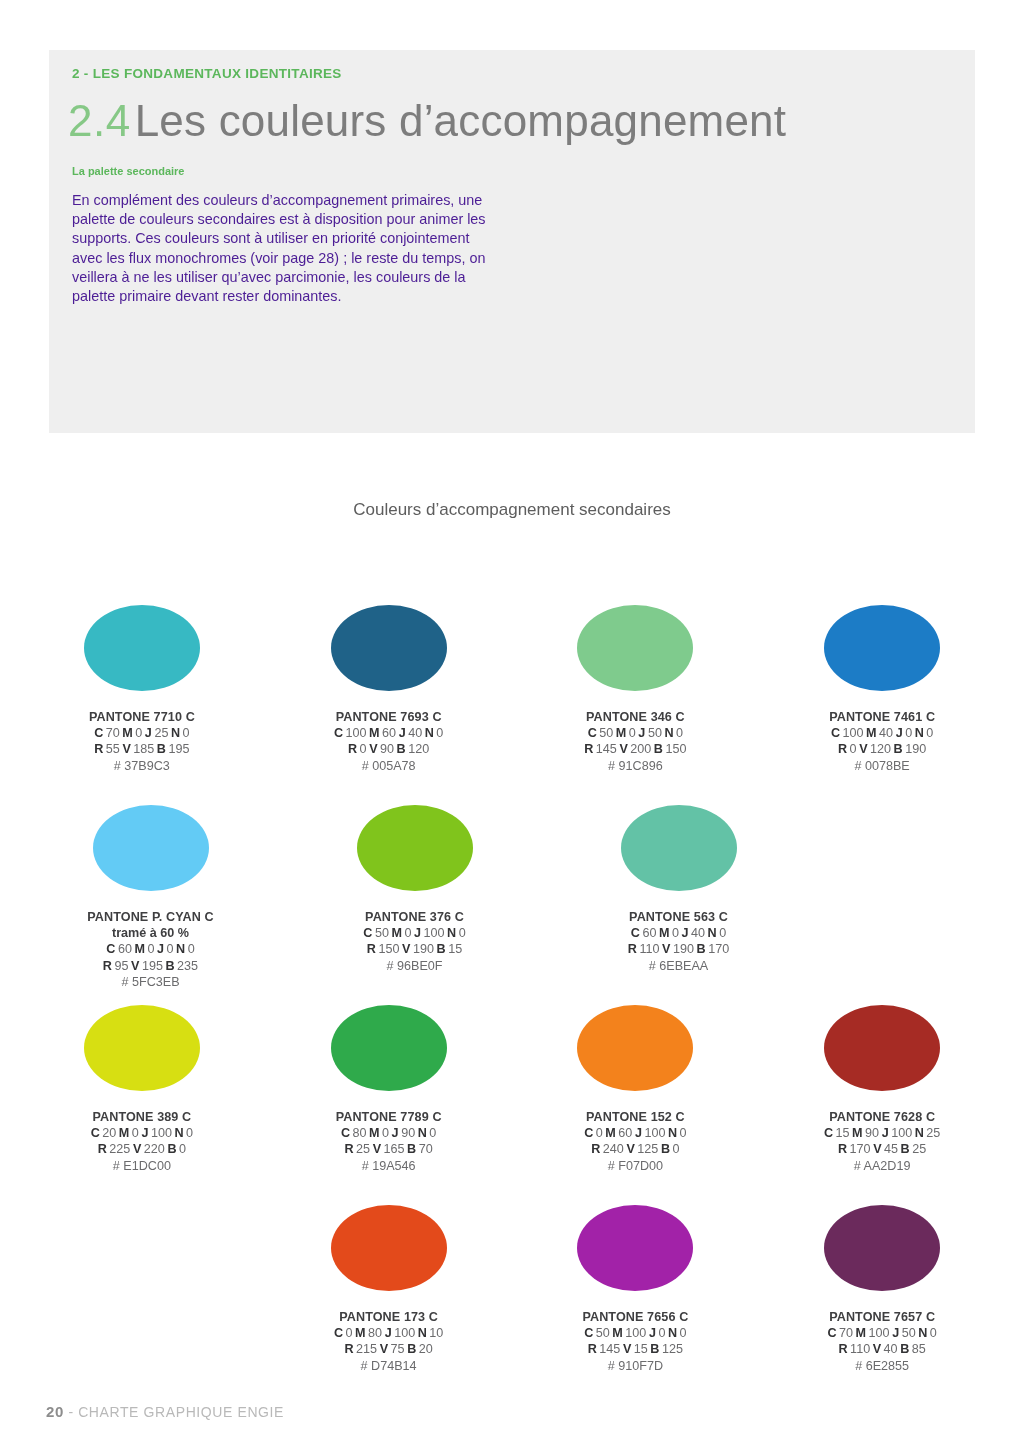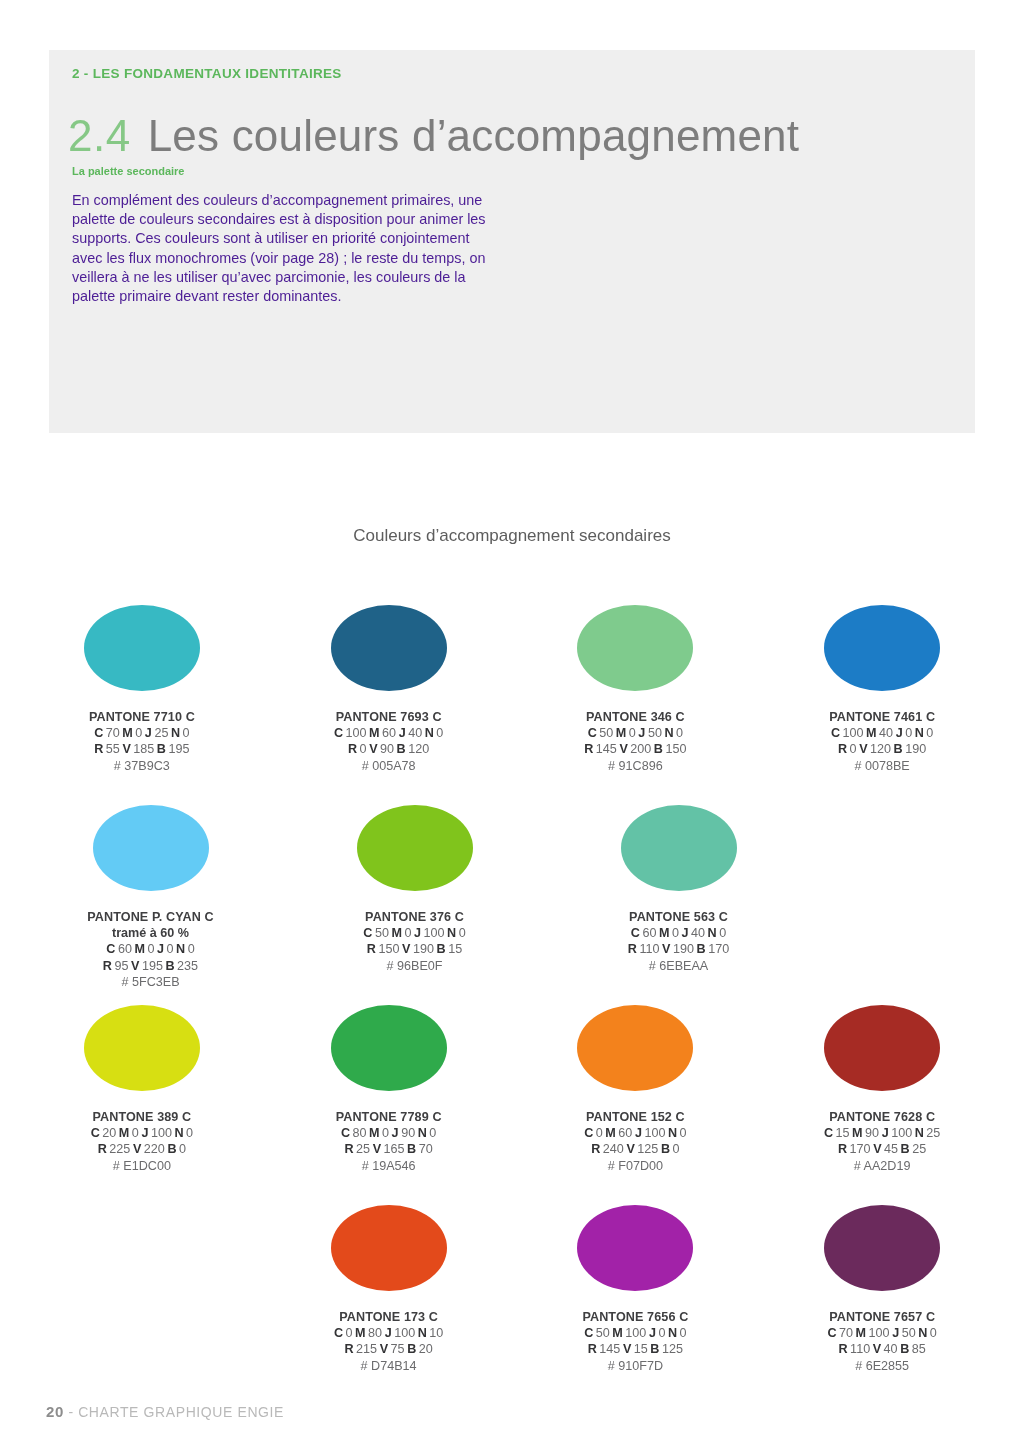--- a/index.html
+++ b/index.html
@@ -30,37 +30,37 @@
     left: 72px;
     top: 66px;
     font-size: 13.5px;
     font-weight: bold;
     letter-spacing: 0.3px;
     color: #5cb75c;
   }
   #title-row {
     position: absolute;
     left: 68px;
-    top: 111px;
+    top: 96px;
     display: flex;
     align-items: center;
     white-space: nowrap;
   }
   #title-number {
     font-size: 44px;
     font-weight: 300;
     color: #86c886;
     letter-spacing: 0.5px;
   }
   #title-text {
     font-size: 44px;
     font-weight: 300;
     color: #7d7d7d;
     letter-spacing: 0.2px;
-    margin-left: 17px;
+    margin-left: 4px;
   }
   #subheading {
     position: absolute;
     left: 72px;
     top: 165px;
     font-size: 11px;
     font-weight: bold;
     color: #5cb75c;
   }
   #intro-paragraph {
@@ -71,21 +71,21 @@
     font-size: 14.4px;
     line-height: 19.2px;
     color: #4c1d95;
     font-weight: 400;
   }
 
   
   #palette-title {
     position: absolute;
     left: 0;
-    top: 526px;
+    top: 500px;
     width: 1024px;
     text-align: center;
     font-size: 17px;
     color: #5d5d5d;
     font-weight: 400;
   }
 
   #swatch-grid {
     position: absolute;
     left: 30px;

